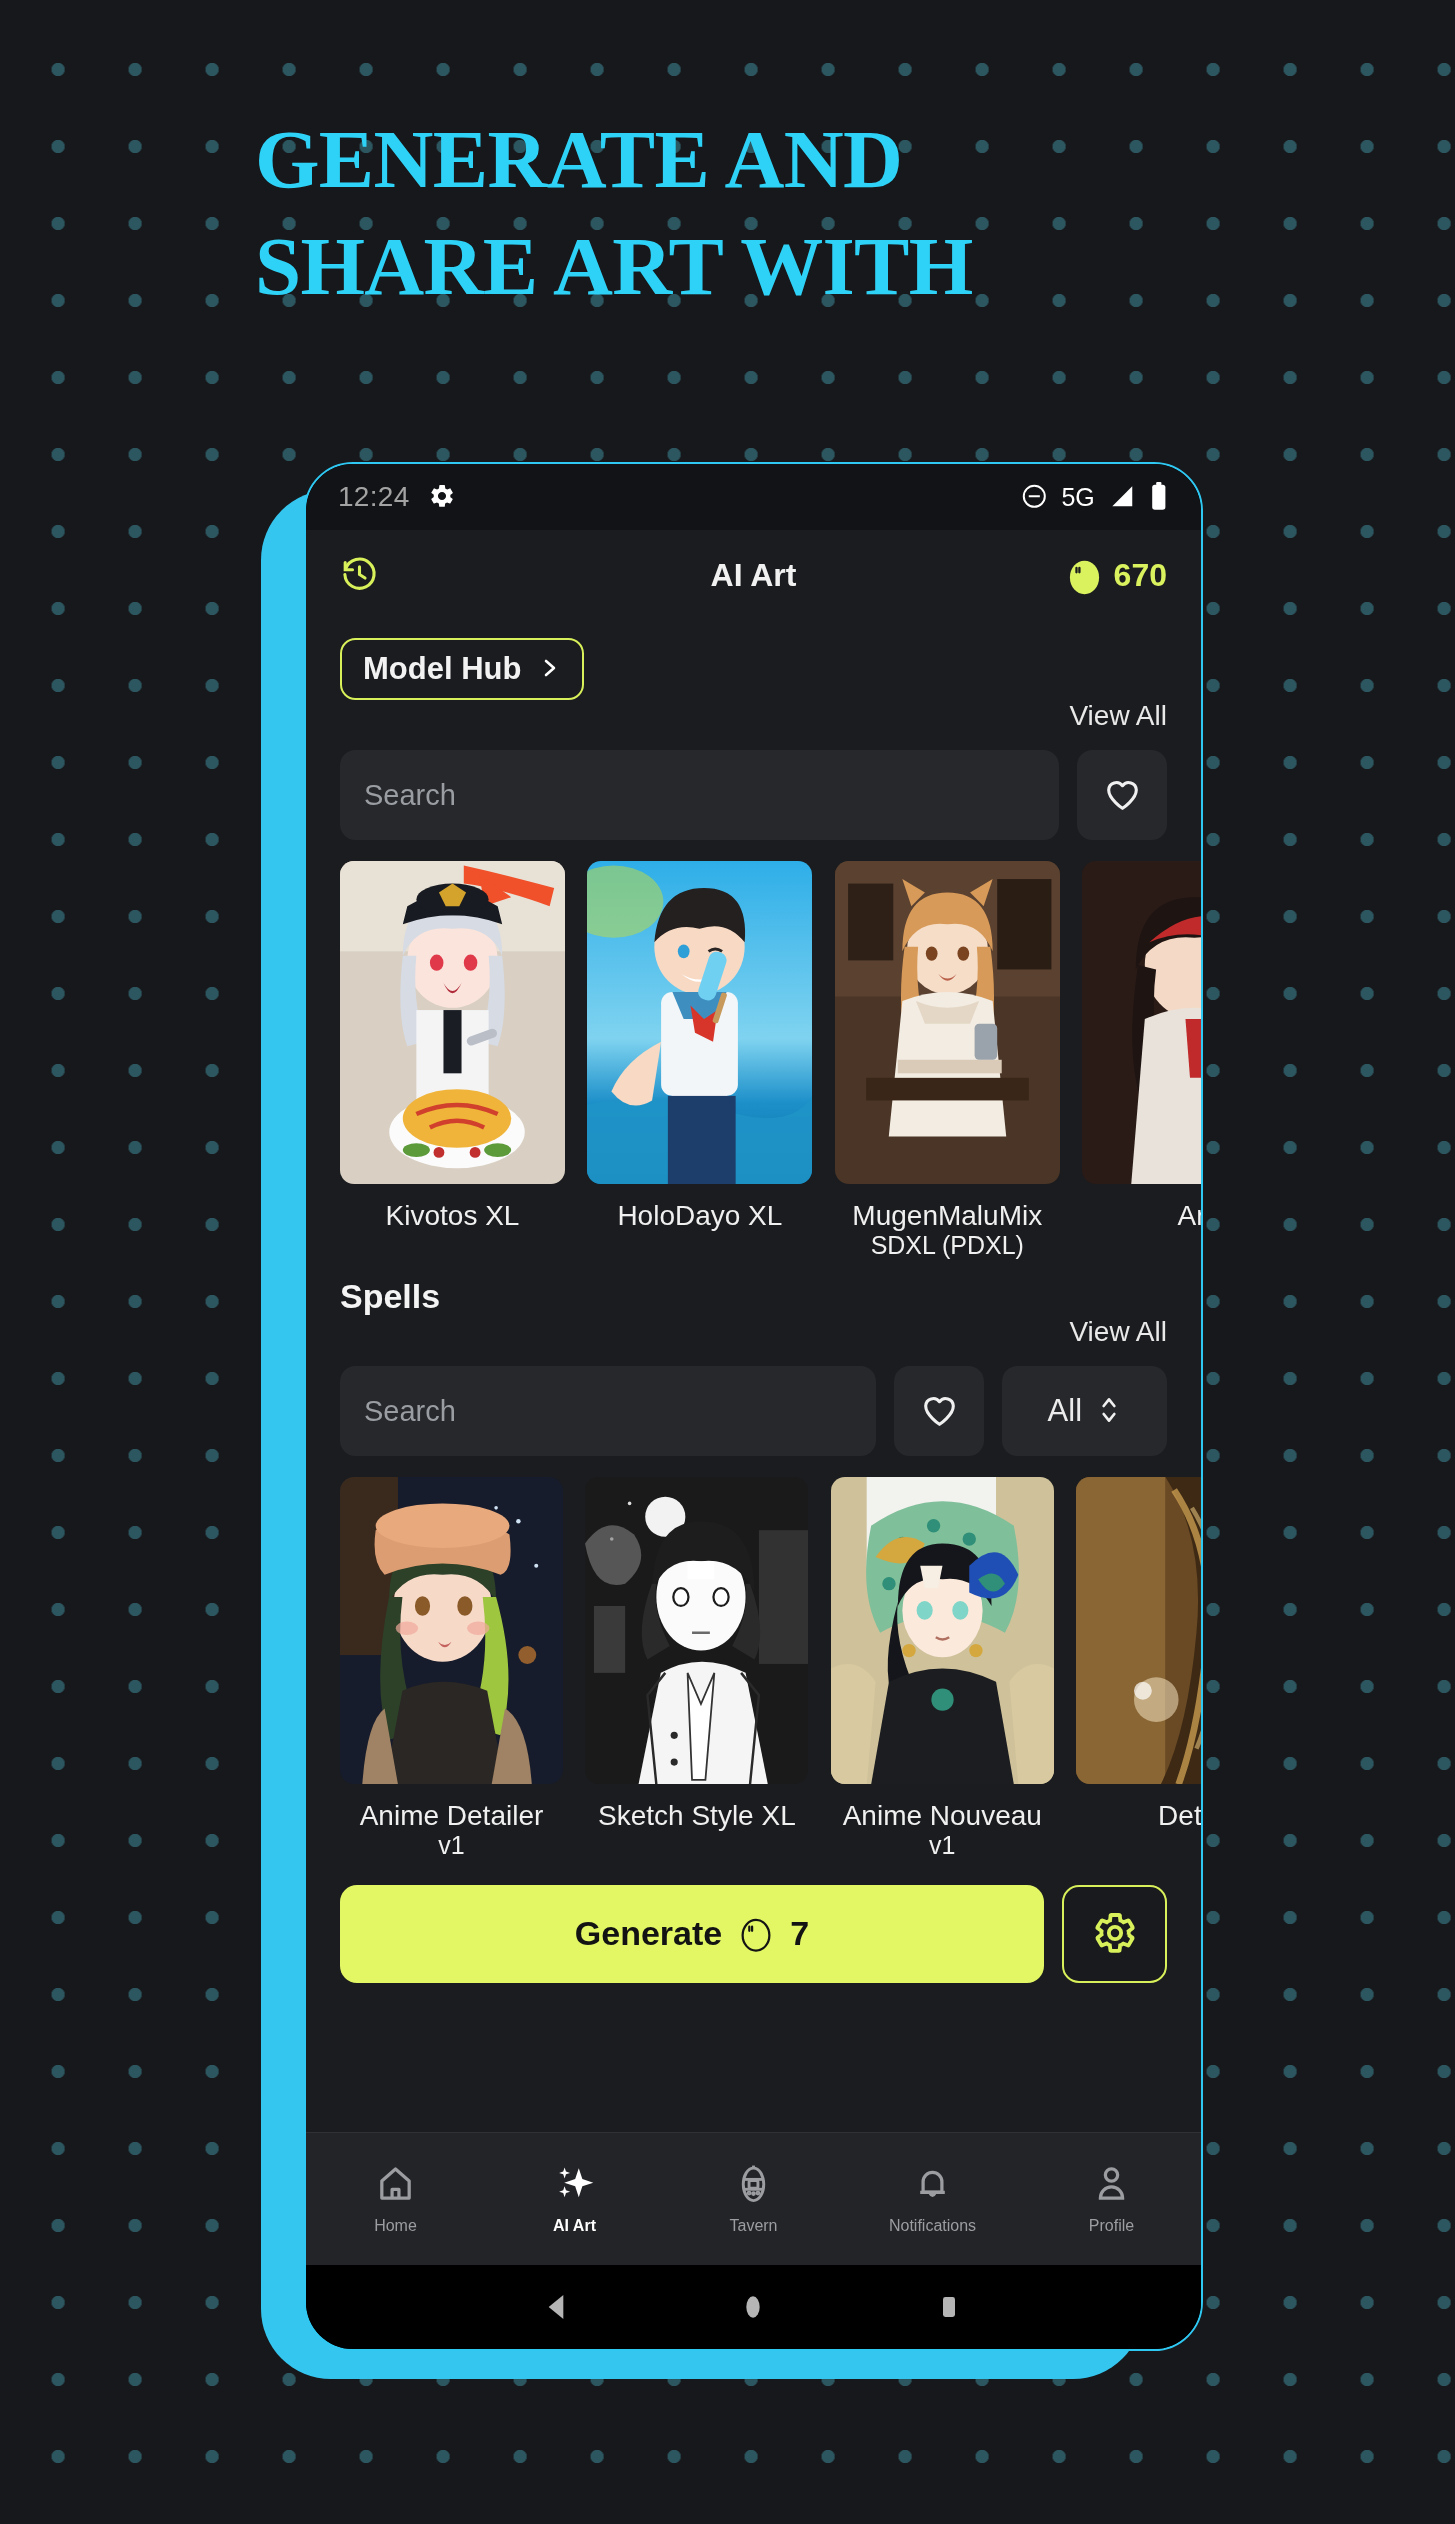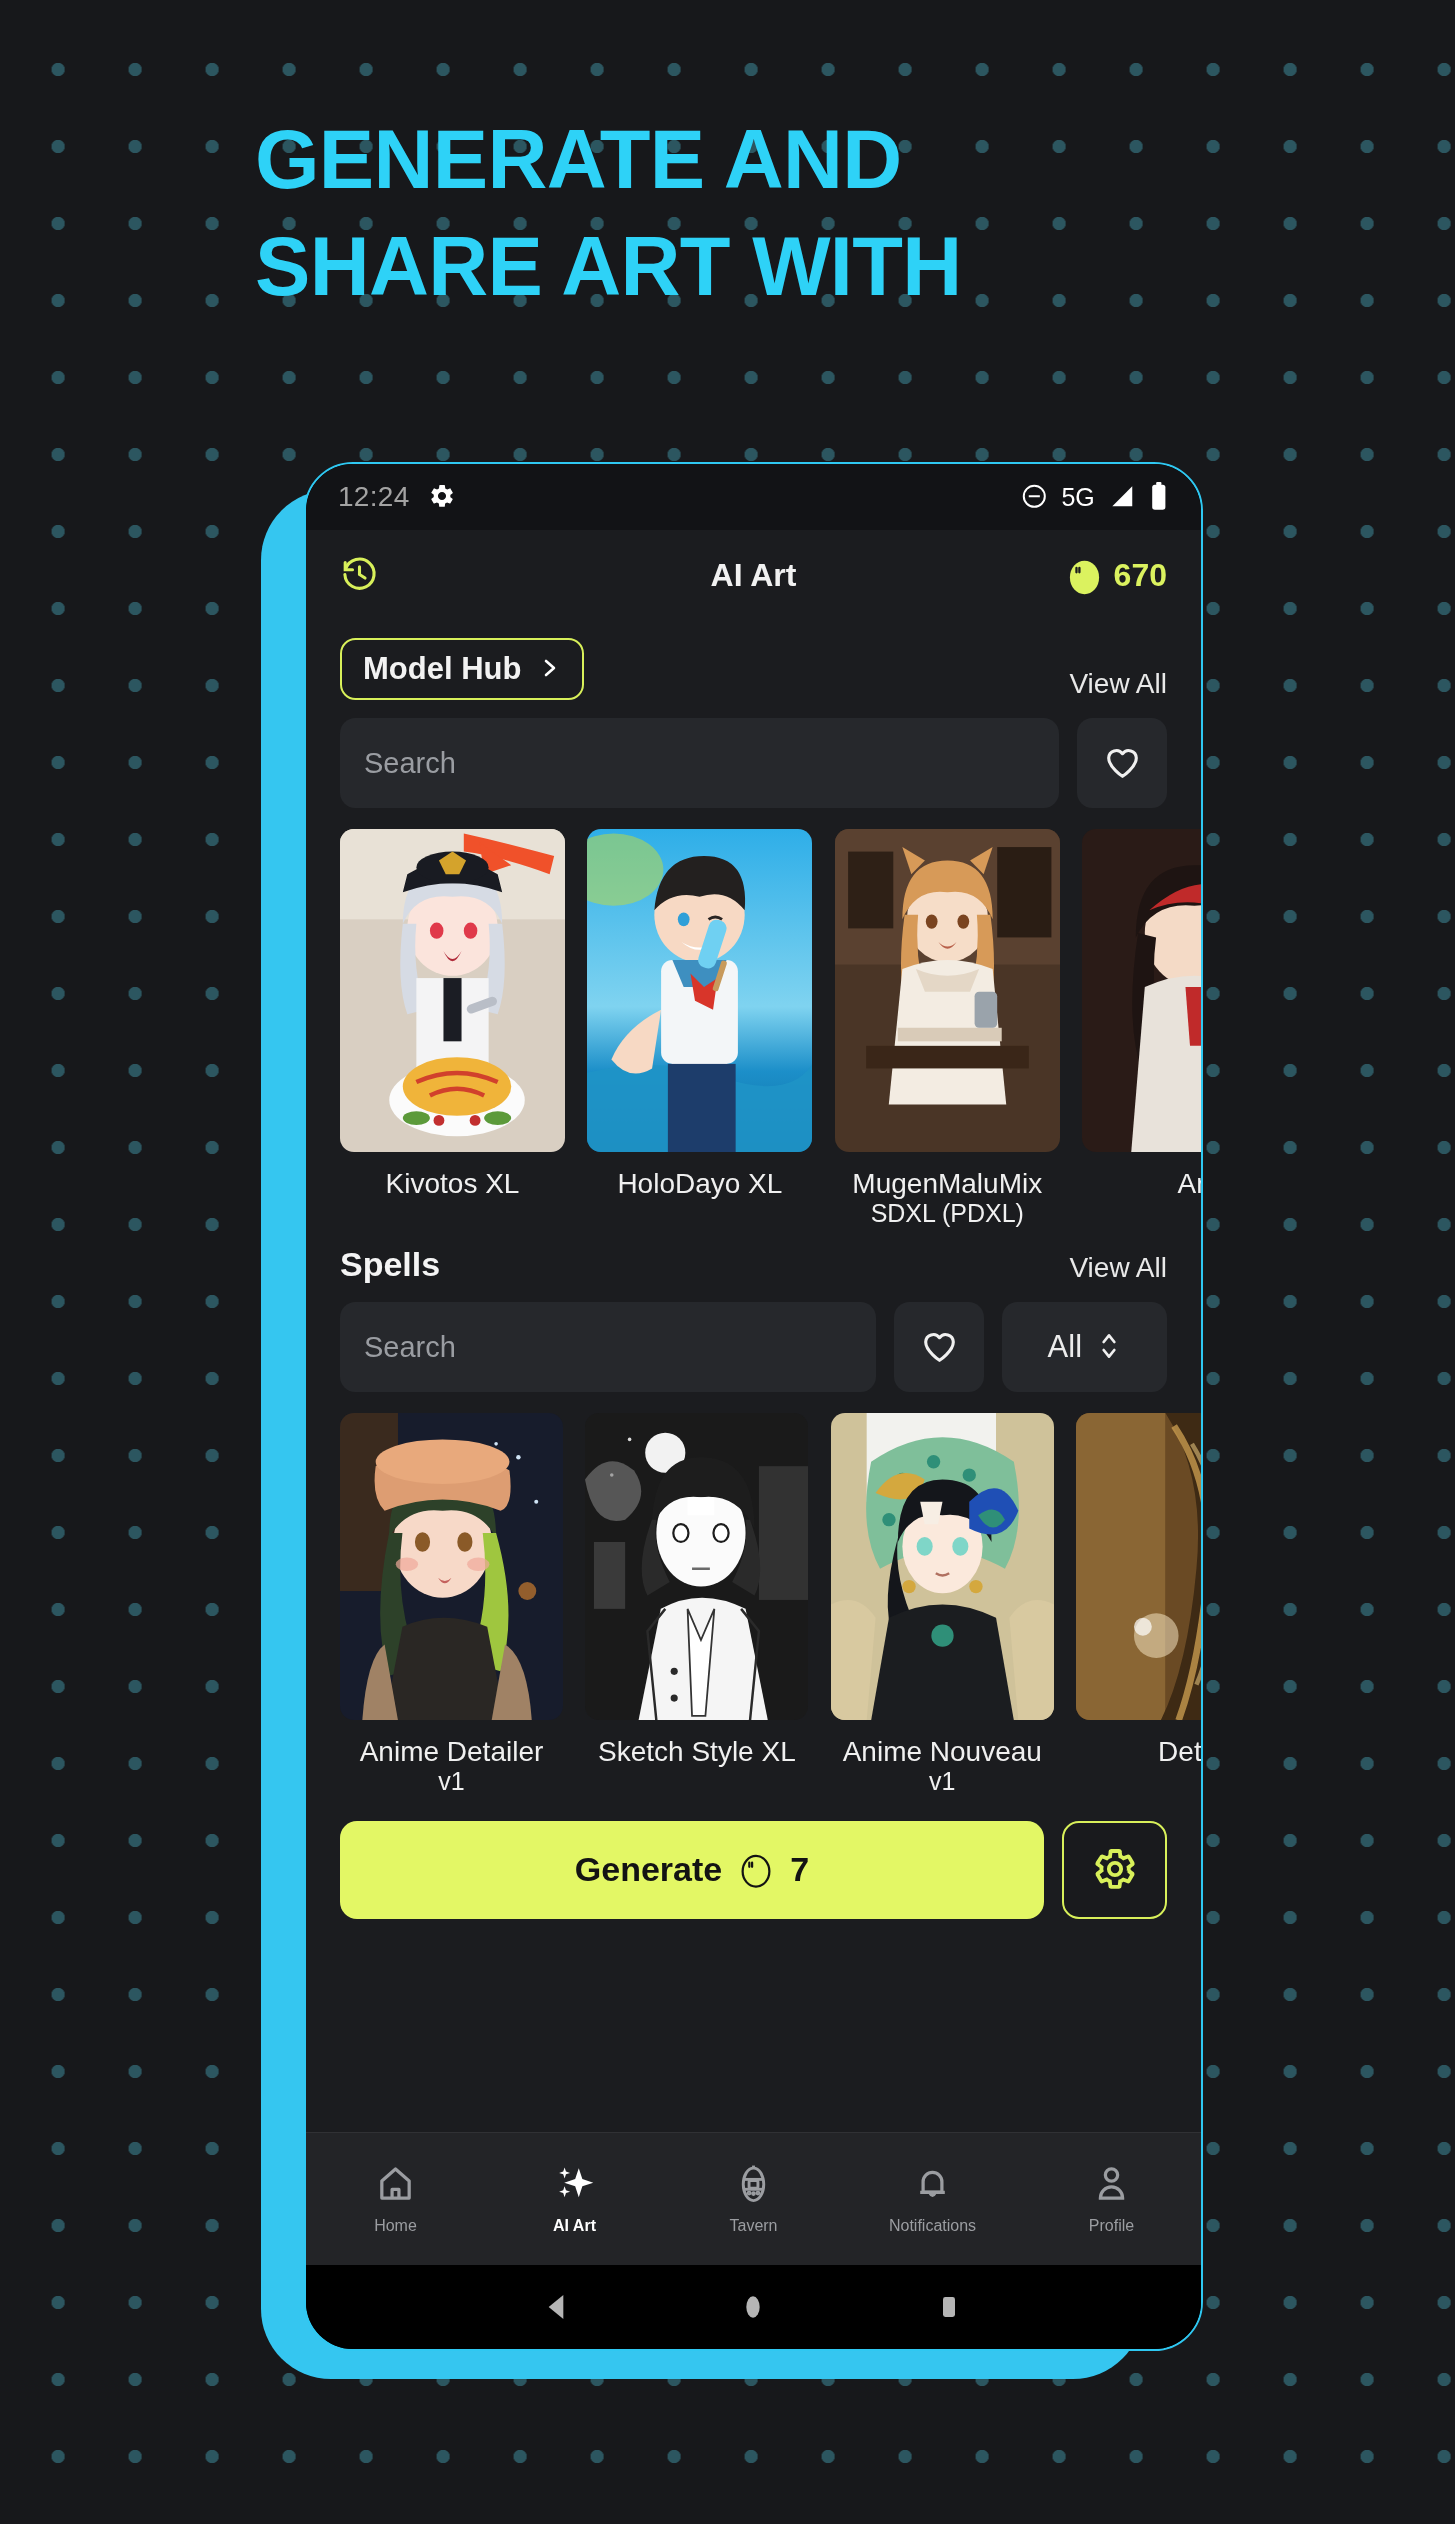--- a/index.html
+++ b/index.html
@@ -29,21 +29,21 @@
     position: absolute;
     left: 255px;
     top: 118px;
     width: 875px;
     color: #2ED2F7;
     font-size: 83px;
     line-height: 1.0;
     font-weight: 800;
     letter-spacing: -0.7px;
     text-transform: uppercase;
-    font-family: Liberation Sans, sans-serif;
+    font-family: Liberation Serif, serif;
   }
   #headline .hl-line { display: block; white-space: nowrap; margin-bottom: 24px; }
 
   
   #cyan-frame {
     position: absolute;
     left: 261px;
     top: 490px;
     width: 882px;
     height: 1889px;
@@ -105,23 +105,24 @@
   #app-body {
     flex: 1 1 auto;
     background: #1b1c1f;
     padding: 0 0 0 0;
     position: relative;
     overflow: hidden;
   }
 
   .section-row {
     display: flex;
-    align-items: flex-end;
+    align-items: flex-start;
     padding: 0 34px;
     margin-top: 18px;
+    flex-direction: column;
   }
   #model-hub-btn {
     border: 2.1px solid #D8F05A;
     border-radius: 15.4px;
     padding: 11.2px 21px;
     display: flex;
     align-items: center;
     gap: 15.4px;
     background: transparent;
   }

